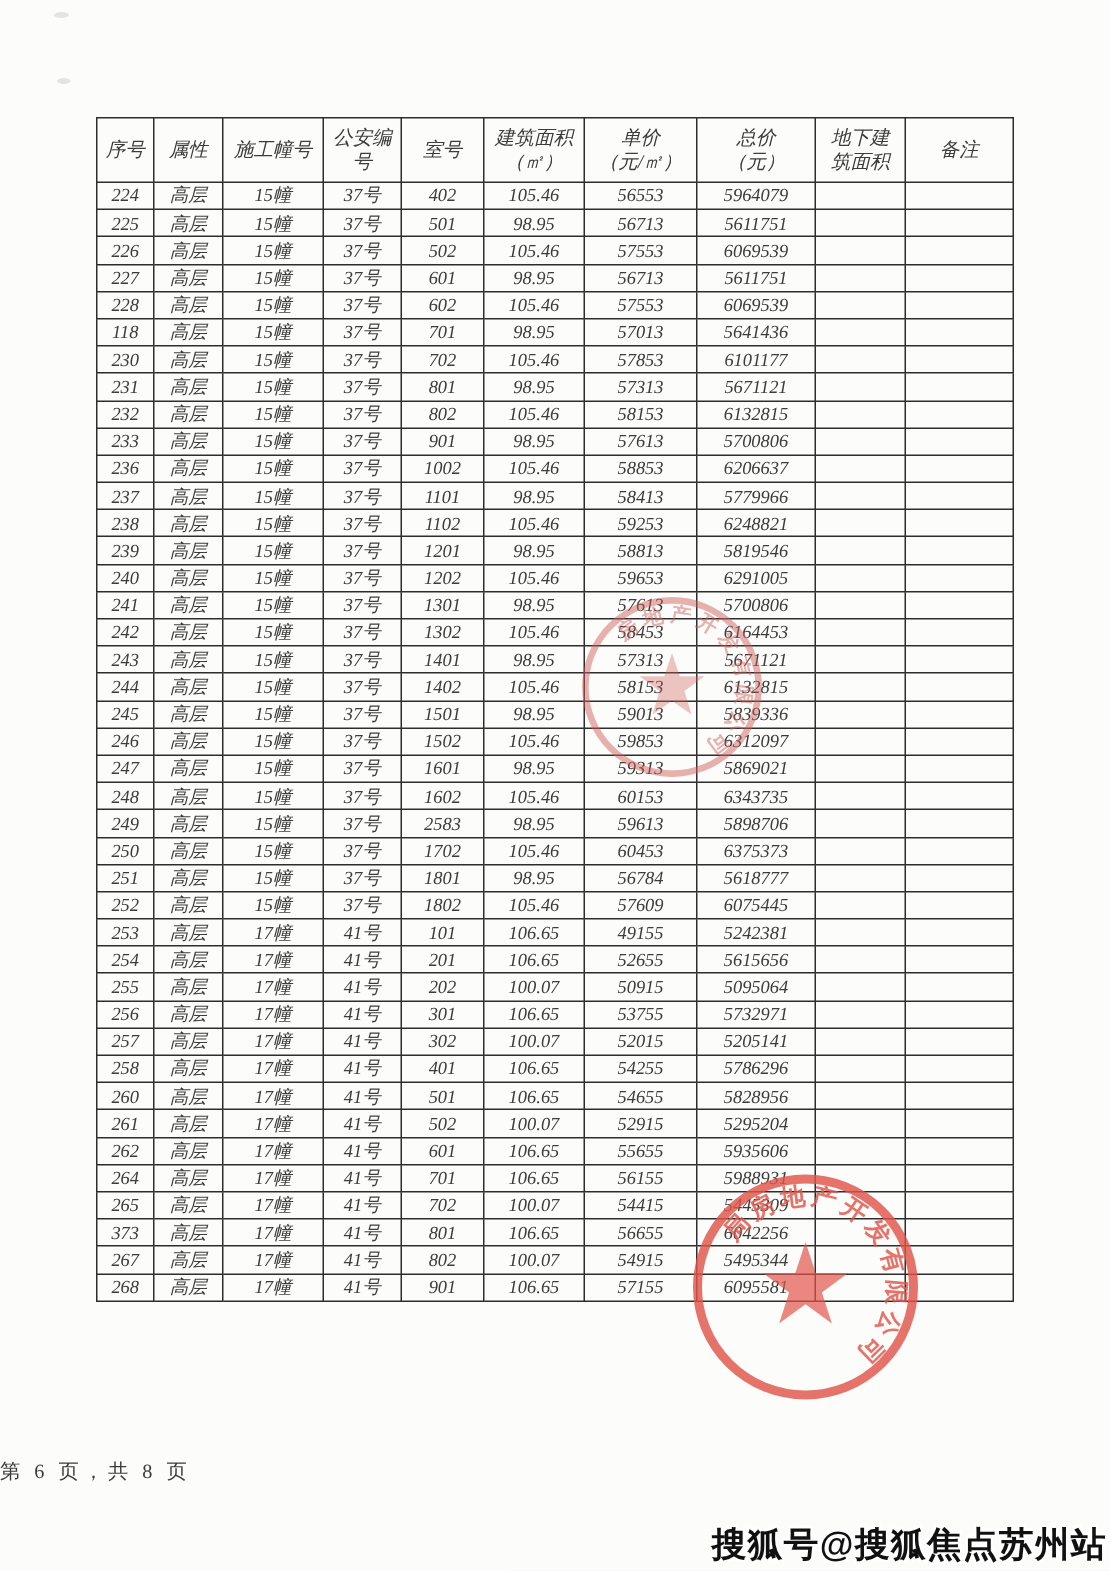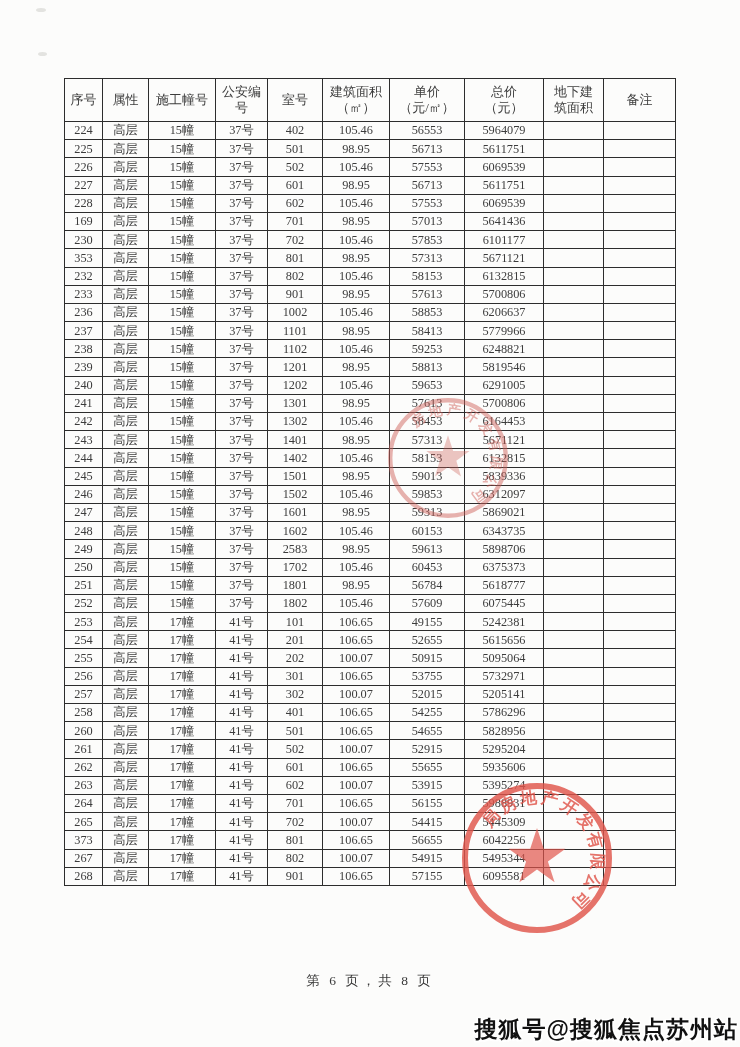--- a/index.html
+++ b/index.html
@@ -14,36 +14,37 @@
   }
   
   .smudge { position:absolute; background:#e3e3e0; border-radius:50%; }
   .smudge.s1 { left:36px; top:8px;  width:10px; height:4px; }
   .smudge.s2 { left:38px; top:52px; width:9px;  height:4px; }
 
   table.price {
     position:absolute; left:64px; top:78px;
     border-collapse:collapse; table-layout:fixed;
     background:transparent;
+    font-style:italic;
   }
   table.price th, table.price td {
     border:1.5px solid #2d2d2d;
     text-align:center; vertical-align:middle;
     color:#3c3c3c; font-weight:normal;
     overflow:hidden; white-space:pre-line;
   }
   table.price th {
     height:43px; font-size:13px; line-height:1.25; padding:0 1px;
   }
   table.price td {
     height:18.2px; font-size:12.3px; line-height:1; padding:0;
   }
   .footer {
     position:absolute; left:0; top:972px; width:100%;
-    text-align:center; font-size:13.5px; color:#3a3a3a;
+    font-size:13.5px; color:#3a3a3a;
     letter-spacing:3px;
   }
   
   .stamp { position:absolute; pointer-events:none; }
   .stamp1 { left:378px; top:388px; width:140px; height:140px; color:#cf6059; opacity:.48; }
   .stamp2 { left:457px; top:778px; width:160px; height:160px; color:#e0554b; opacity:.82; }
   .stamp text { fill:currentColor; font-family:"Liberation Serif","DejaVu Serif",serif; font-weight:bold; }
 
   .watermark {
     position:absolute; right:2px; bottom:2px;
@@ -156,21 +157,21 @@
           <td>15幢</td>
           <td>37号</td>
           <td>602</td>
           <td>105.46</td>
           <td>57553</td>
           <td>6069539</td>
           <td></td>
           <td></td>
         </tr>
         <tr>
-          <td>169</td>
+          <td>118</td>
           <td>高层</td>
           <td>15幢</td>
           <td>37号</td>
           <td>701</td>
           <td>98.95</td>
           <td>57013</td>
           <td>5641436</td>
           <td></td>
           <td></td>
         </tr>
@@ -180,21 +181,21 @@
           <td>15幢</td>
           <td>37号</td>
           <td>702</td>
           <td>105.46</td>
           <td>57853</td>
           <td>6101177</td>
           <td></td>
           <td></td>
         </tr>
         <tr>
-          <td>353</td>
+          <td>231</td>
           <td>高层</td>
           <td>15幢</td>
           <td>37号</td>
           <td>801</td>
           <td>98.95</td>
           <td>57313</td>
           <td>5671121</td>
           <td></td>
           <td></td>
         </tr>
@@ -524,32 +525,20 @@
         </tr>
         <tr>
           <td>262</td>
           <td>高层</td>
           <td>17幢</td>
           <td>41号</td>
           <td>601</td>
           <td>106.65</td>
           <td>55655</td>
           <td>5935606</td>
-          <td></td>
-          <td></td>
-        </tr>
-        <tr>
-          <td>263</td>
-          <td>高层</td>
-          <td>17幢</td>
-          <td>41号</td>
-          <td>602</td>
-          <td>100.07</td>
-          <td>53915</td>
-          <td>5395274</td>
           <td></td>
           <td></td>
         </tr>
         <tr>
           <td>264</td>
           <td>高层</td>
           <td>17幢</td>
           <td>41号</td>
           <td>701</td>
           <td>106.65</td>

